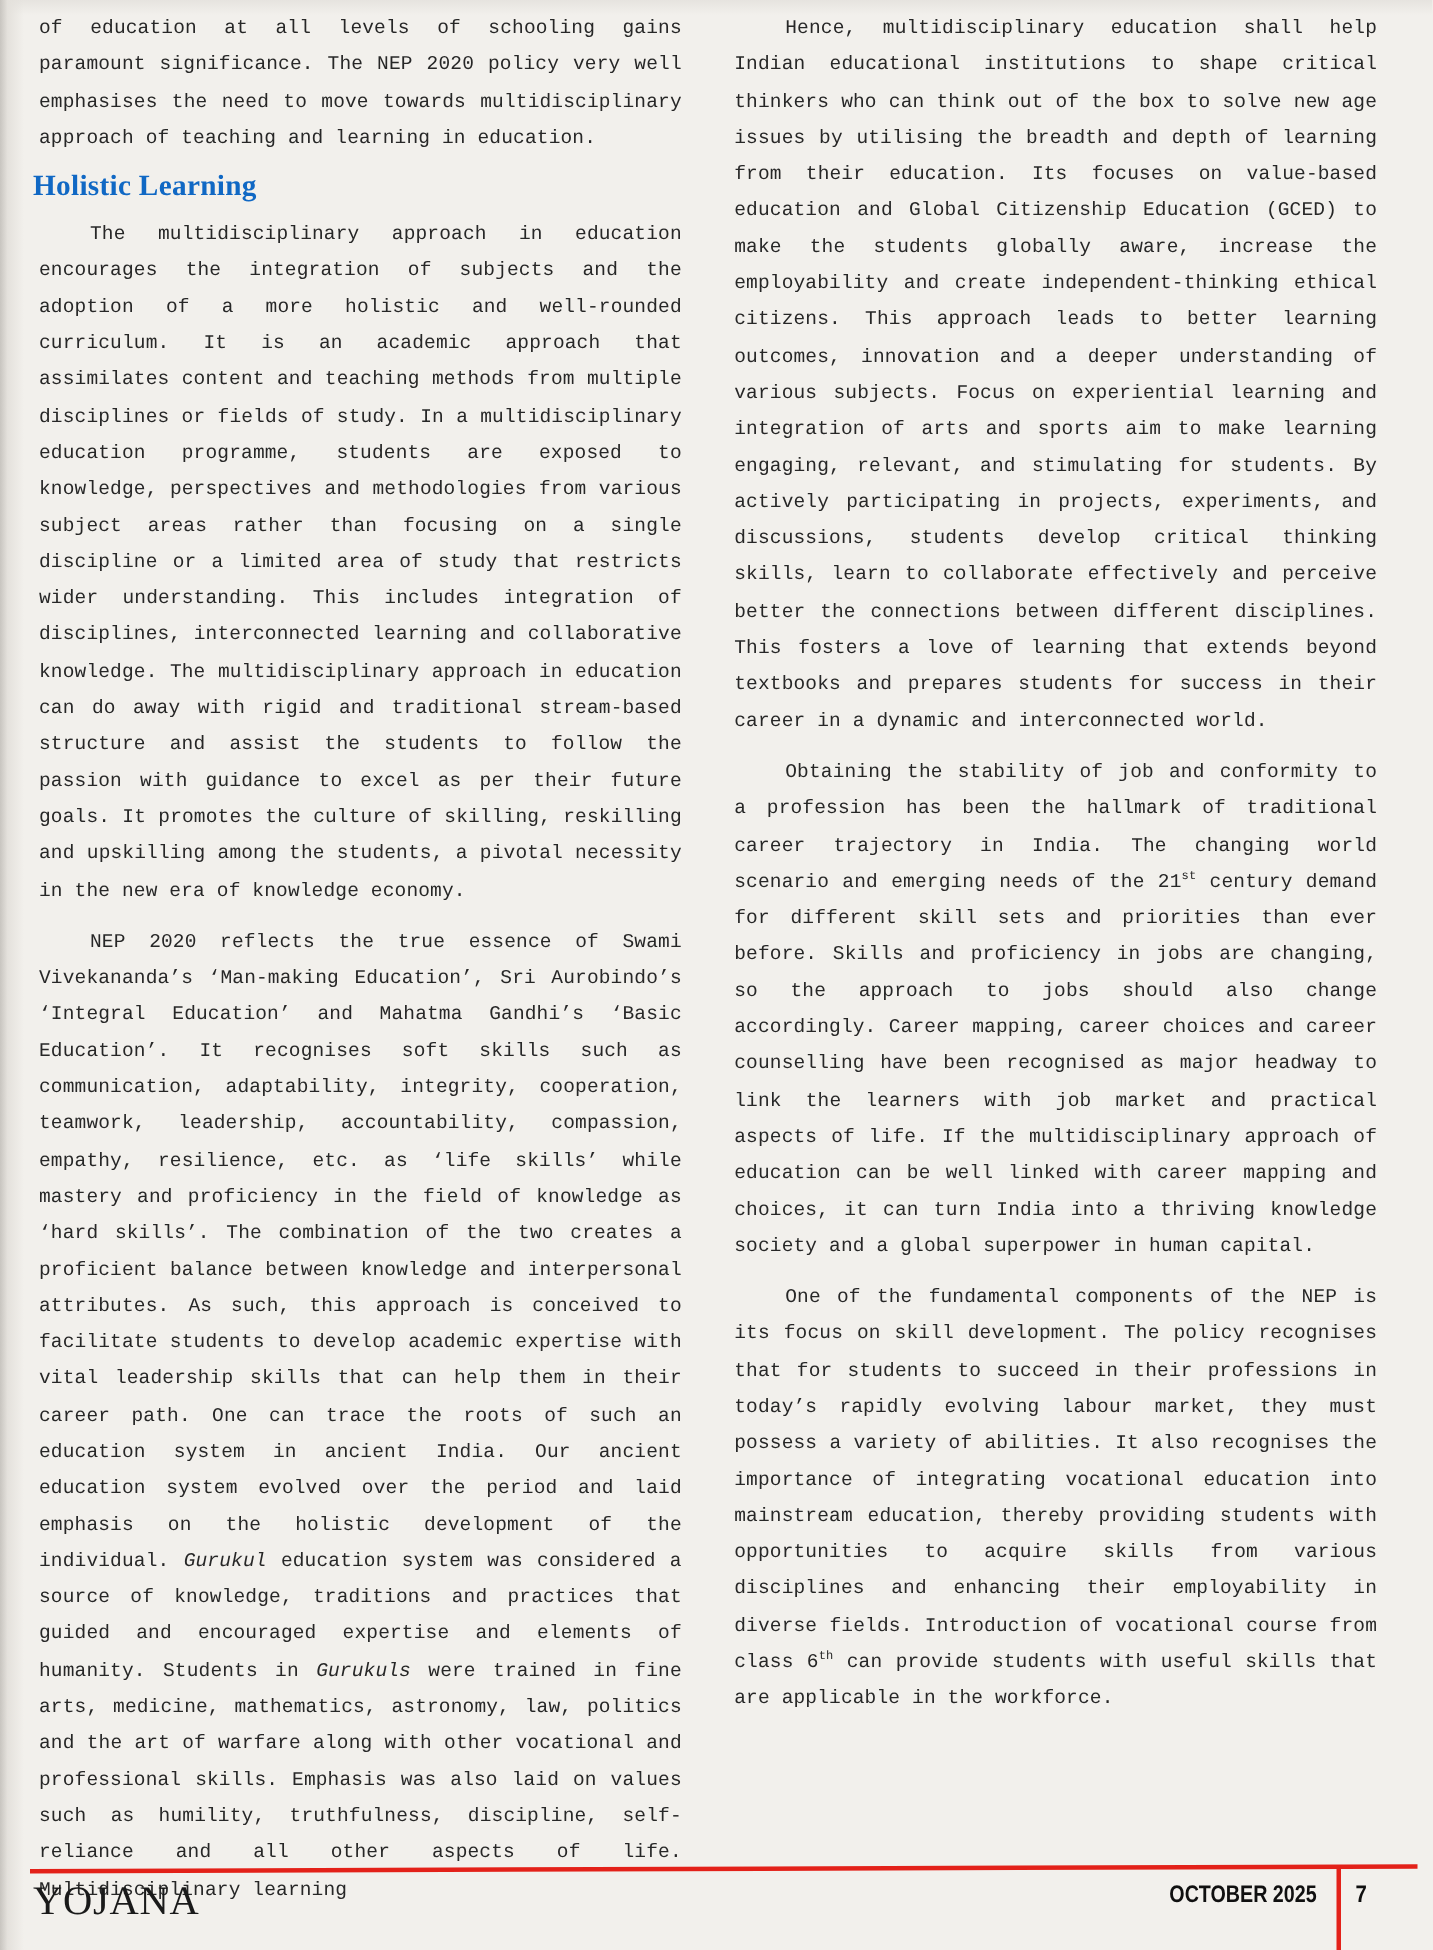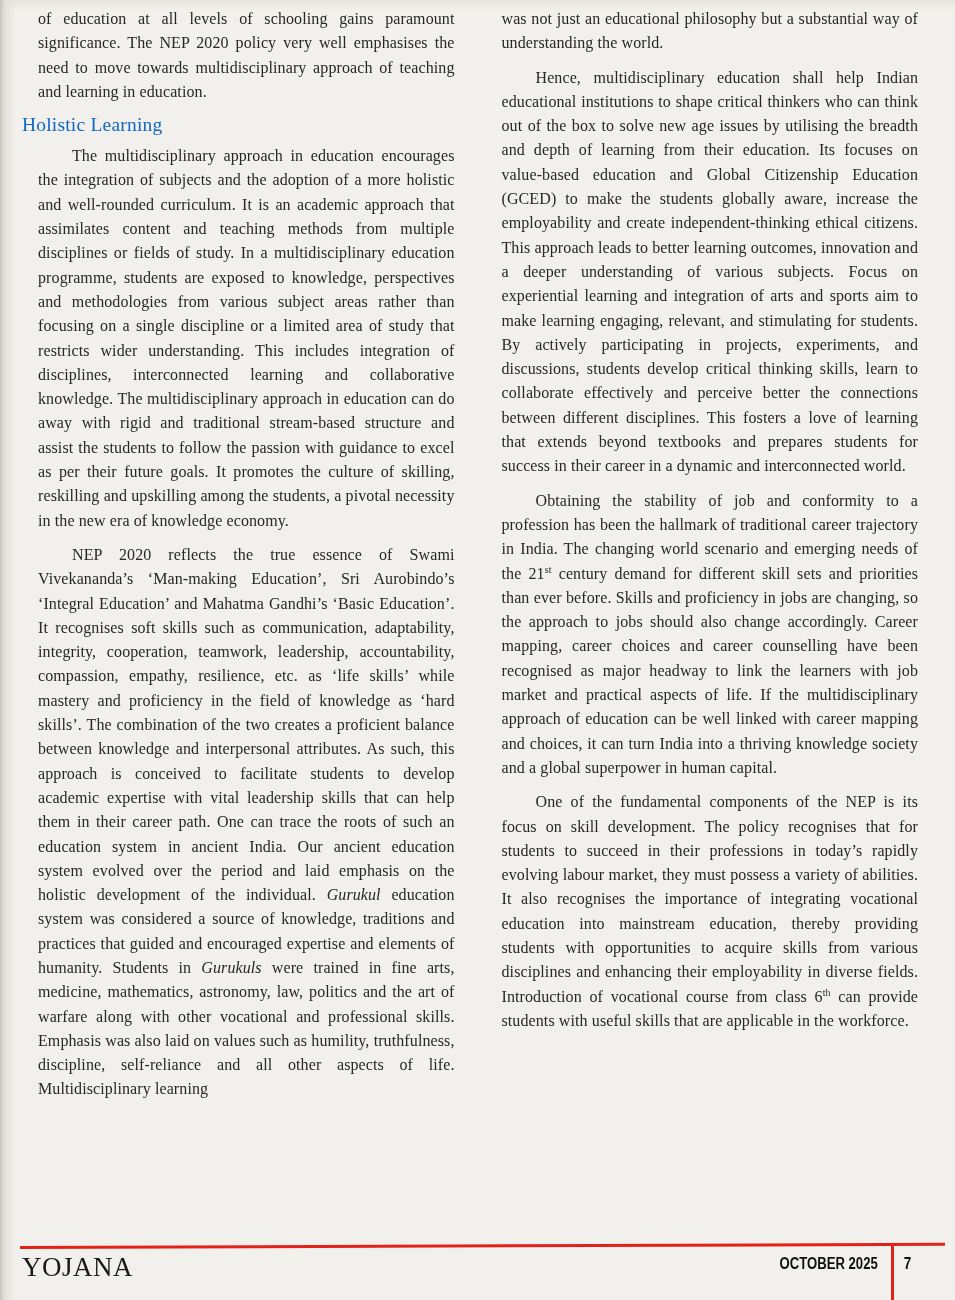--- a/index.html
+++ b/index.html
@@ -28,38 +28,39 @@
     left: 22px;
     top: 7px;
     width: 896px;
     display: flex;
     gap: 31px;
   }
   .column {
     width: 433px;
   }
   .body-para {
-    margin: 0 0 10px 16px;
-    font-size: 16px;
+    margin: 0 0 10px 4px;
+    font-size: 13px;
     line-height: 24.3px;
     text-align: justify;
     letter-spacing: 0.1px;
+    font-family: Liberation Mono, monospace;
   }
   .body-para.indent {
     text-indent: 34px;
   }
   .body-para sup {
     font-size: 0.62em;
     line-height: 0;
     vertical-align: super;
   }
   .section-heading {
     margin: 9px 0 8px 0;
     font-size: 19.5px;
-    font-weight: normal;
+    font-weight: bold;
     color: var(--heading-blue, #1068c4);
     font-family: "Liberation Serif", serif;
     letter-spacing: 0.2px;
   }
   .footer-rule {
     position: absolute;
     left: 20px;
     top: 1246px;
     width: 925px;
     height: 3px;
@@ -112,21 +113,20 @@
 
 <div class="page">
   <div class="columns">
     <div class="column">
         <p class="body-para">of education at all levels of schooling gains paramount significance. The NEP 2020 policy very well emphasises the need to move towards multidisciplinary approach of teaching and learning in education.</p>
         <h2 class="section-heading">Holistic Learning</h2>
         <p class="body-para indent">The multidisciplinary approach in education encourages the integration of subjects and the adoption of a more holistic and well-rounded curriculum. It is an academic approach that assimilates content and teaching methods from multiple disciplines or fields of study. In a multidisciplinary education programme, students are exposed to knowledge, perspectives and methodologies from various subject areas rather than focusing on a single discipline or a limited area of study that restricts wider understanding. This includes integration of disciplines, interconnected learning and collaborative knowledge. The multidisciplinary approach in education can do away with rigid and traditional stream-based structure and assist the students to follow the passion with guidance to excel as per their future goals. It promotes the culture of skilling, reskilling and upskilling among the students, a pivotal necessity in the new era of knowledge economy.</p>
         <p class="body-para indent">NEP 2020 reflects the true essence of Swami Vivekananda’s ‘Man-making Education’, Sri Aurobindo’s ‘Integral Education’ and Mahatma Gandhi’s ‘Basic Education’. It recognises soft skills such as communication, adaptability, integrity, cooperation, teamwork, leadership, accountability, compassion, empathy, resilience, etc. as ‘life skills’ while mastery and proficiency in the field of knowledge as ‘hard skills’. The combination of the two creates a proficient balance between knowledge and interpersonal attributes. As such, this approach is conceived to facilitate students to develop academic expertise with vital leadership skills that can help them in their career path. One can trace the roots of such an education system in ancient India. Our ancient education system evolved over the period and laid emphasis on the holistic development of the individual. <i>Gurukul</i> education system was considered a source of knowledge, traditions and practices that guided and encouraged expertise and elements of humanity. Students in <i>Gurukuls</i> were trained in fine arts, medicine, mathematics, astronomy, law, politics and the art of warfare along with other vocational and professional skills. Emphasis was also laid on values such as humility, truthfulness, discipline, self-reliance and all other aspects of life. Multidisciplinary learning</p>
       </div>
     <div class="column">
-        <p class="body-para">was not just an educational philosophy but a substantial way of understanding the world.</p>
         <p class="body-para indent">Hence, multidisciplinary education shall help Indian educational institutions to shape critical thinkers who can think out of the box to solve new age issues by utilising the breadth and depth of learning from their education. Its focuses on value-based education and Global Citizenship Education (GCED) to make the students globally aware, increase the employability and create independent-thinking ethical citizens. This approach leads to better learning outcomes, innovation and a deeper understanding of various subjects. Focus on experiential learning and integration of arts and sports aim to make learning engaging, relevant, and stimulating for students. By actively participating in projects, experiments, and discussions, students develop critical thinking skills, learn to collaborate effectively and perceive better the connections between different disciplines. This fosters a love of learning that extends beyond textbooks and prepares students for success in their career in a dynamic and interconnected world.</p>
         <p class="body-para indent">Obtaining the stability of job and conformity to a profession has been the hallmark of traditional career trajectory in India. The changing world scenario and emerging needs of the 21<sup>st</sup> century demand for different skill sets and priorities than ever before. Skills and proficiency in jobs are changing, so the approach to jobs should also change accordingly. Career mapping, career choices and career counselling have been recognised as major headway to link the learners with job market and practical aspects of life. If the multidisciplinary approach of education can be well linked with career mapping and choices, it can turn India into a thriving knowledge society and a global superpower in human capital.</p>
         <p class="body-para indent">One of the fundamental components of the NEP is its focus on skill development. The policy recognises that for students to succeed in their professions in today’s rapidly evolving labour market, they must possess a variety of abilities. It also recognises the importance of integrating vocational education into mainstream education, thereby providing students with opportunities to acquire skills from various disciplines and enhancing their employability in diverse fields. Introduction of vocational course from class 6<sup>th</sup> can provide students with useful skills that are applicable in the workforce.</p>
       </div>
   </div>
 
   <div class="footer-rule"></div>
   <div class="footer-vertical-rule"></div>
   <div class="footer-magazine">YOJANA</div>
   <div class="footer-issue">OCTOBER 2025</div>

